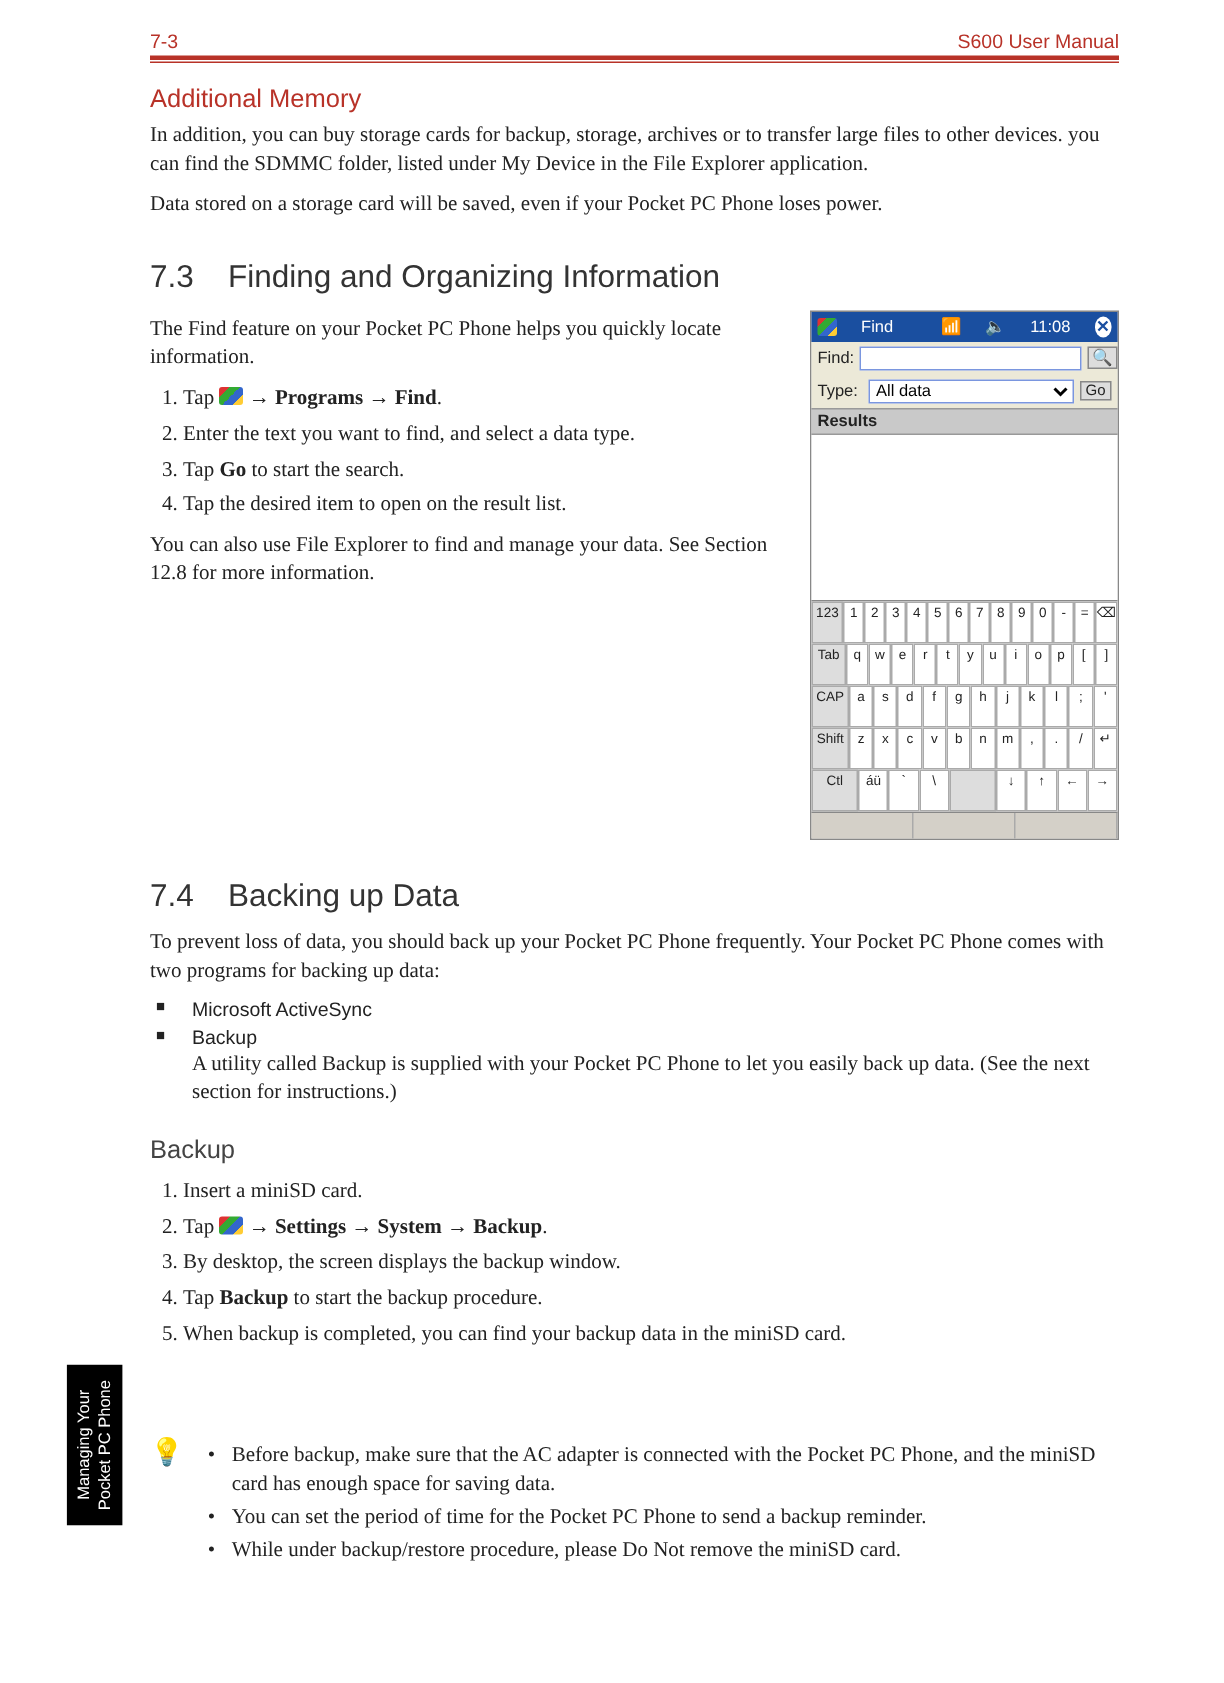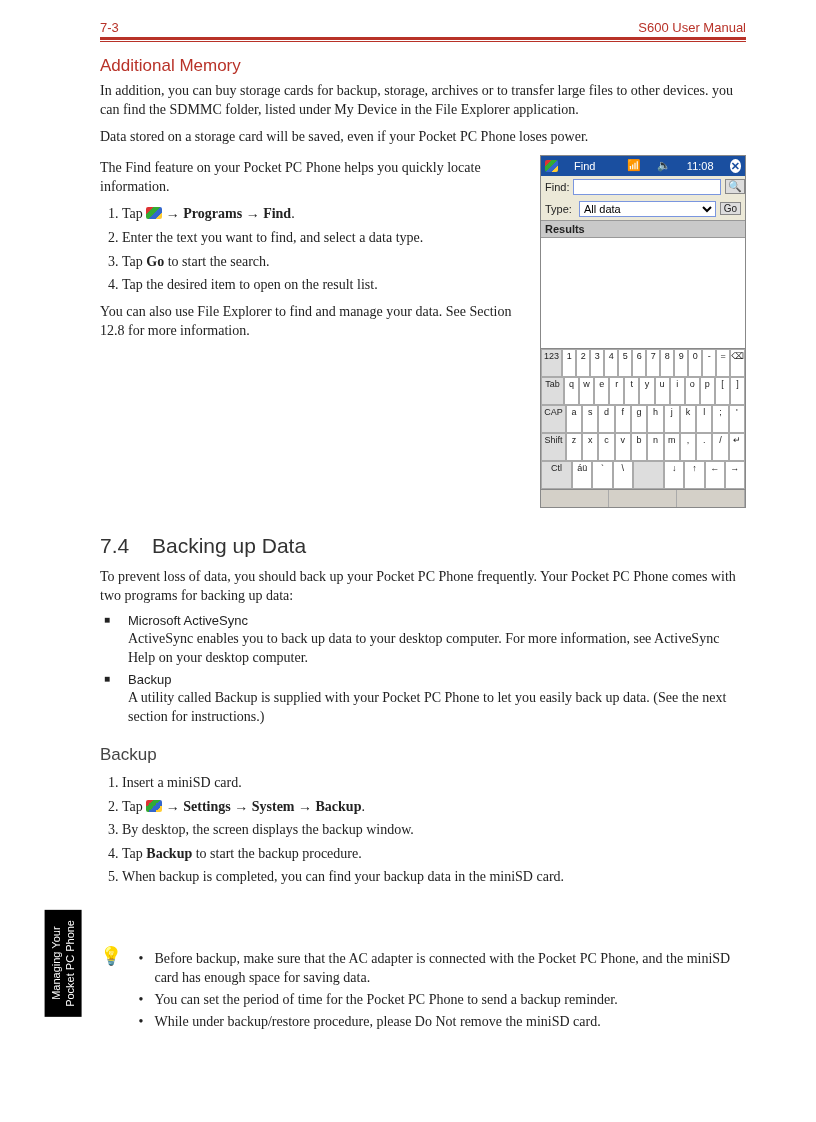--- a/index.html
+++ b/index.html
@@ -116,20 +116,23 @@
   <div class="topbar">
     <span>7-3</span>
     <span>S600 User Manual</span>
   </div>
   <hr class="hr-double">
 
   <div class="h-red">Additional Memory</div>
   <p>In addition, you can buy storage cards for backup, storage, archives or to transfer large files to other devices. you can find the SDMMC folder, listed under My Device in the File Explorer application.</p>
   <p>Data stored on a storage card will be saved, even if your Pocket PC Phone loses power.</p>
 
+  <div class="h-num">
+    <span class="num">7.3</span><span>Finding and Organizing Information</span>
+  </div>
 
   <div class="cols">
     <div class="col-text">
       <p>The Find feature on your Pocket PC Phone helps you quickly locate information.</p>
       <ol class="steps">
         <li>
           <span>Tap </span><span class="start-icon"></span><span class="bold"> → Programs → Find</span>.
         </li>
         <li>Enter the text you want to find, and select a data type.</li>
         <li>
@@ -246,21 +249,20 @@
     </div>
   </div>
 
   <div class="h-num">
     <span class="num">7.4</span><span>Backing up Data</span>
   </div>
   <p>To prevent loss of data, you should back up your Pocket PC Phone frequently. Your Pocket PC Phone comes with two programs for backing up data:</p>
   <ul class="sq">
     <li>
       <span>Microsoft ActiveSync</span>
-      <span class="sq-desc">ActiveSync enables you to back up data to your desktop computer. For more information, see ActiveSync Help on your desktop computer.</span>
     </li>
     <li>
       <span>Backup</span>
       <span class="sq-desc">A utility called Backup is supplied with your Pocket PC Phone to let you easily back up data. (See the next section for instructions.)</span>
     </li>
   </ul>
 
   <div class="h-sub">Backup</div>
   <ol class="steps">
     <li>Insert a miniSD card.</li>

